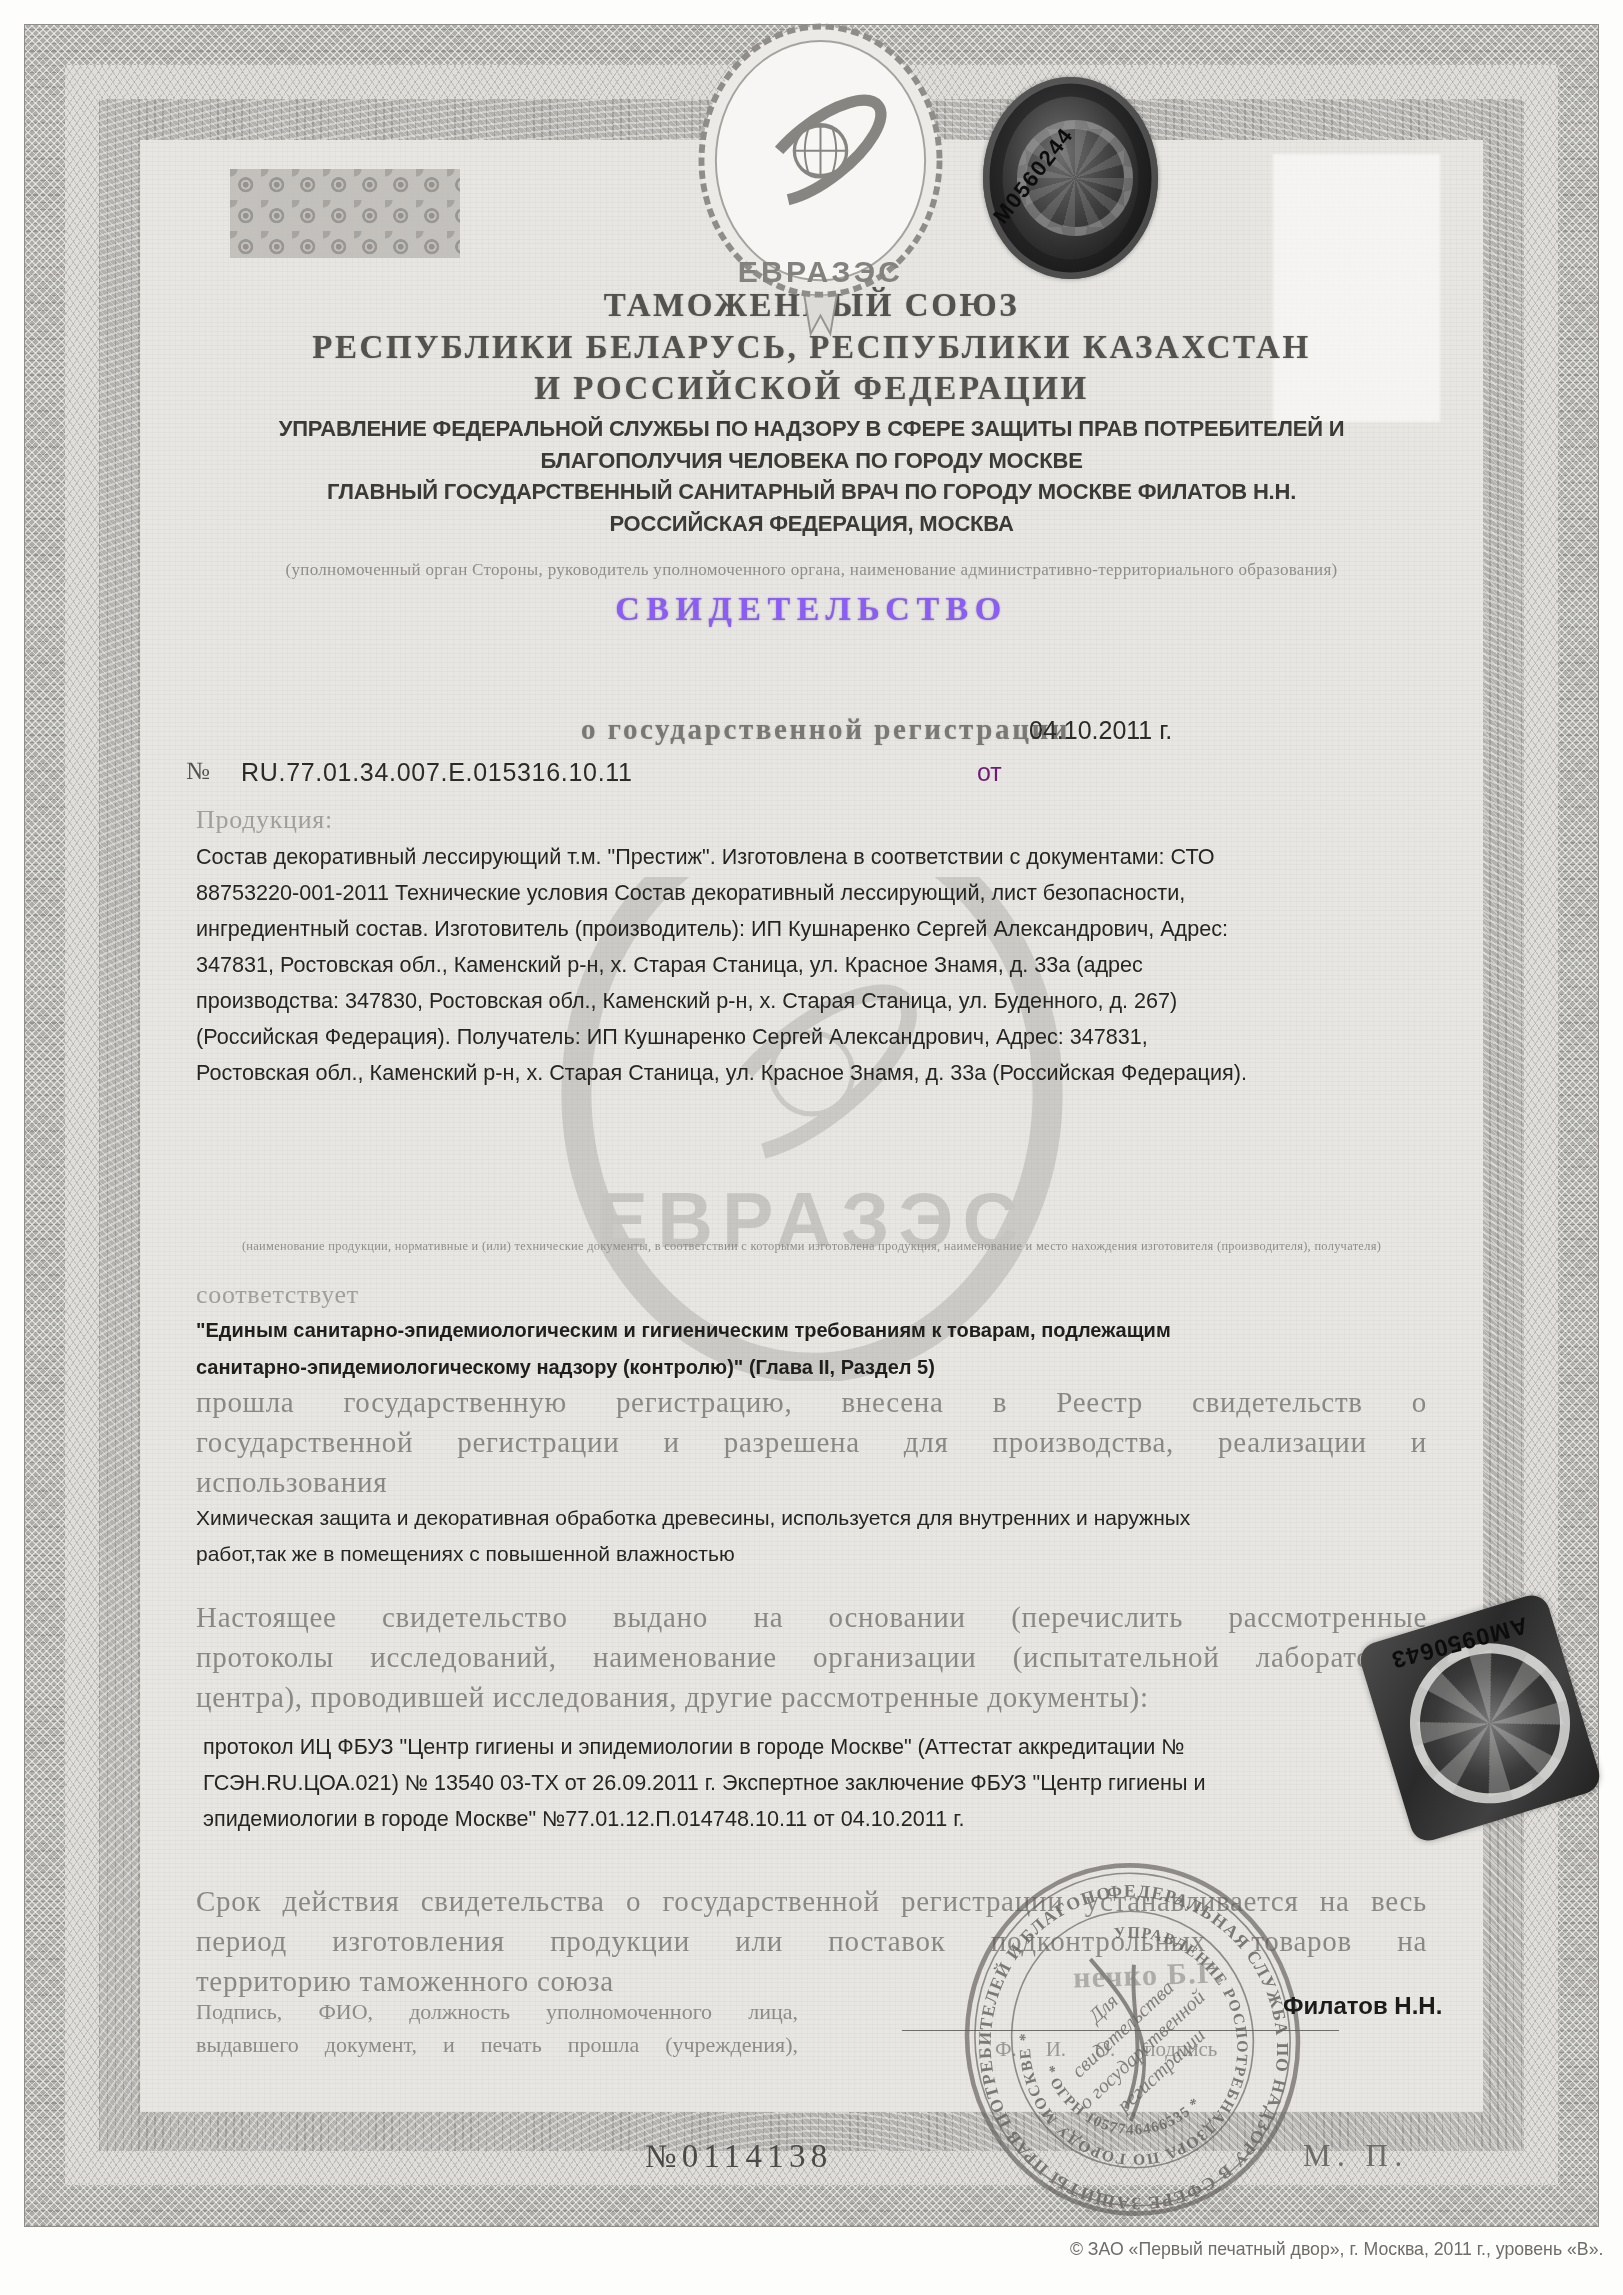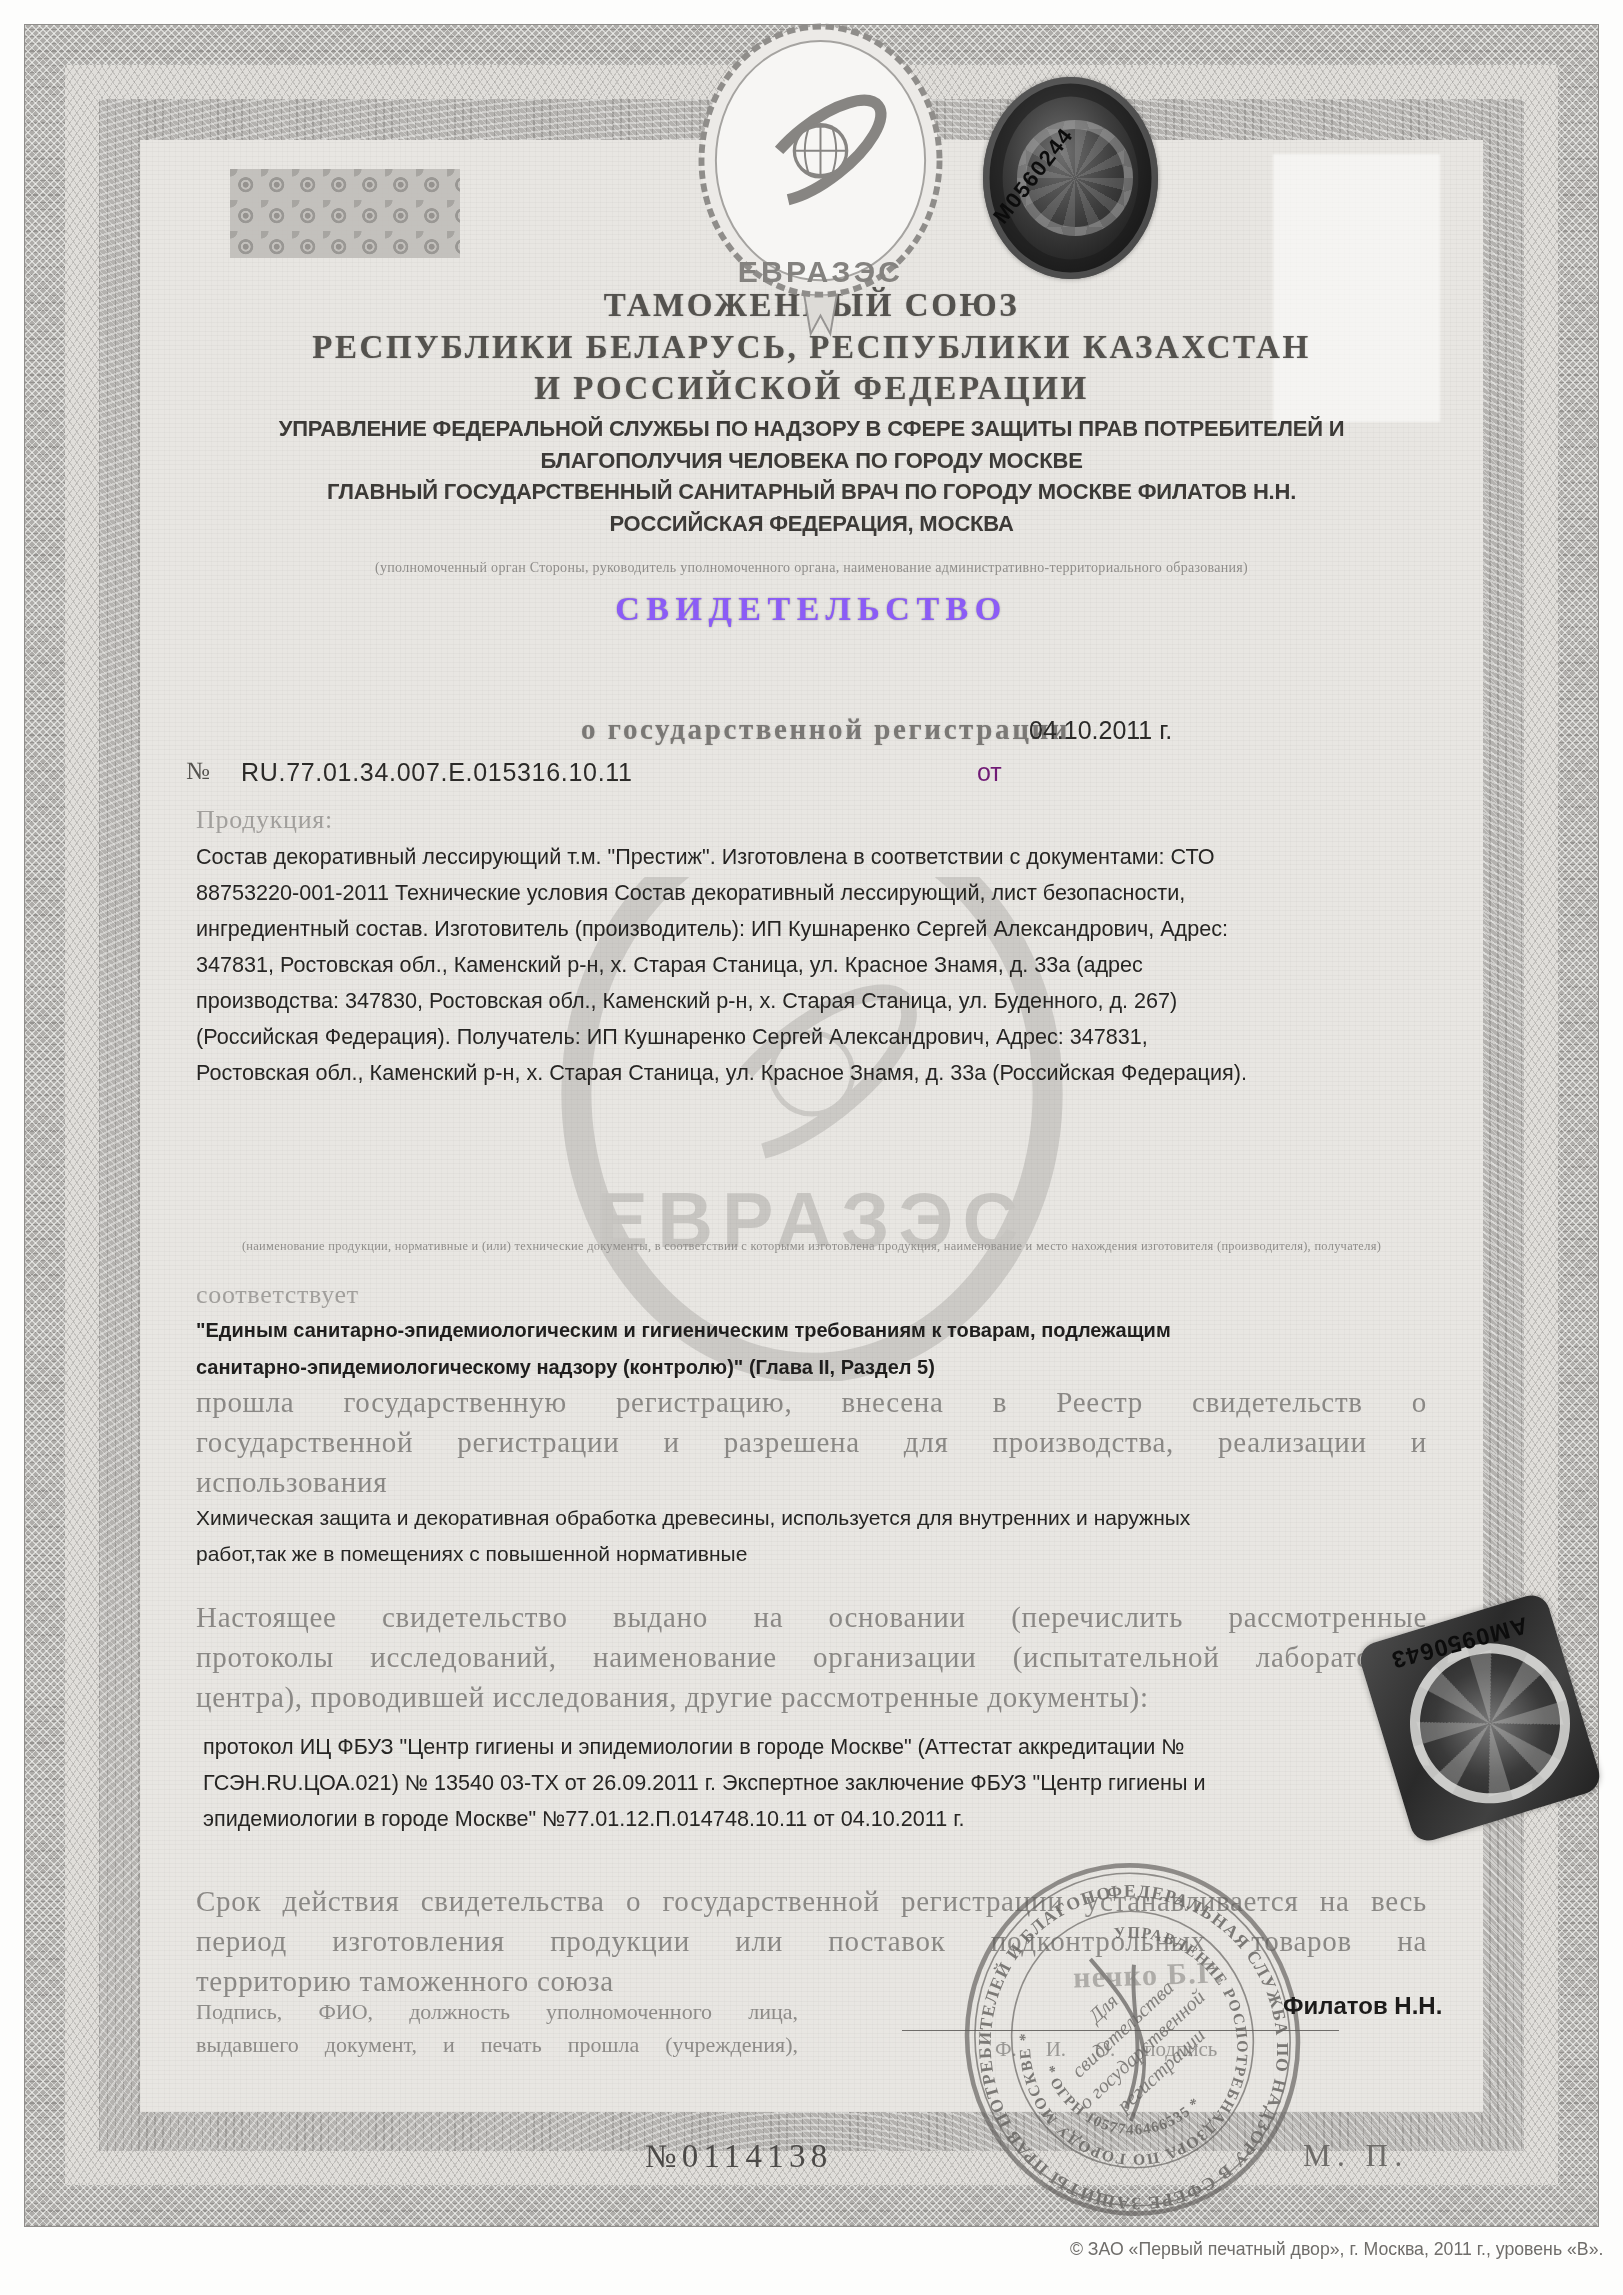--- a/index.html
+++ b/index.html
@@ -46,21 +46,21 @@
     opacity:.9;
   }
   .light-patch{background:rgba(252,252,251,.65);filter:blur(1.3px);}
 
   
   .serif{font-family:"Liberation Serif",serif;}
   .sans{font-family:"Liberation Sans",sans-serif;}
   .center-line{left:140px;right:140px;text-align:center;z-index:2;}
   .union{font-weight:bold;color:#54524e;letter-spacing:2.6px;font-size:33px;text-shadow:0 0 1.3px rgba(84,82,78,.45);}
   .auth{font-family:"Liberation Sans",sans-serif;font-weight:bold;color:#3c3a37;font-size:22px;letter-spacing:-0.2px;}
-  .tinycap{color:#8f8d8a;font-size:14px;letter-spacing:0.3px;z-index:2;text-align:center;}
+  .tinycap{color:#8f8d8a;font-size:17px;letter-spacing:0.3px;z-index:2;text-align:center;}
   .title-main{font-weight:bold;font-size:34px;letter-spacing:6.5px;color:#8b5cf6;text-shadow:0 0 2px rgba(107,105,102,.65);}
   .title-sub{font-weight:bold;font-size:29px;letter-spacing:2.6px;color:#7a7875;text-shadow:0 0 1.3px rgba(122,120,117,.5);}
   .numrow{font-size:25px;color:#2b2a28;z-index:2;}
   .faded-label{color:#a19f9c;font-size:26px;letter-spacing:0.7px;z-index:2;}
   .body-sans{font-family:"Liberation Sans",sans-serif;font-size:21.6px;color:#262523;line-height:36px;z-index:2;}
   .body-sans-b{font-family:"Liberation Sans",sans-serif;font-weight:bold;font-size:20px;color:#1f1e1d;line-height:37px;z-index:2;}
   .form-serif{font-size:29px;color:#8a8885;line-height:40px;letter-spacing:0.7px;z-index:2;}
   .jline{text-align:justify;text-align-last:justify;}
   .sig-label{font-size:22px;color:#8d8b88;line-height:33px;z-index:2;}
   .line-el{position:absolute;background:#6f6d6a;height:2px;z-index:2;}
@@ -173,21 +173,21 @@
     <div>санитарно-эпидемиологическому надзору (контролю)" (Глава II, Раздел 5)</div>
   </div>
 
   <div class="abs form-serif" style="left:196px;top:1382px;width:1231px;">
     <div class="jline">прошла государственную регистрацию, внесена в Реестр свидетельств о</div>
     <div class="jline">государственной регистрации и разрешена для производства, реализации и</div>
     <div>использования</div>
   </div>
   <div class="abs body-sans" style="left:196px;top:1500px;width:1217px;font-size:21px;line-height:36px;">
     <div>Химическая защита и декоративная обработка древесины, используется для внутренних и наружных</div>
-    <div>работ,так же в помещениях с повышенной нормативные</div>
+    <div>работ,так же в помещениях с повышенной влажностью</div>
   </div>
 
   <div class="abs form-serif" style="left:196px;top:1597px;width:1231px;">
     <div class="jline">Настоящее свидетельство выдано на основании (перечислить рассмотренные</div>
     <div class="jline">протоколы исследований, наименование организации (испытательной лаборатории,</div>
     <div>центра), проводившей исследования, другие рассмотренные документы):</div>
   </div>
   <div class="abs body-sans" style="left:203px;top:1729px;width:1178px;">
     <div>протокол ИЦ ФБУЗ "Центр гигиены и эпидемиологии в городе Москве" (Аттестат аккредитации №</div>
     <div>ГСЭН.RU.ЦОА.021) № 13540 03-ТХ от 26.09.2011 г. Экспертное заключение ФБУЗ "Центр гигиены и</div>

